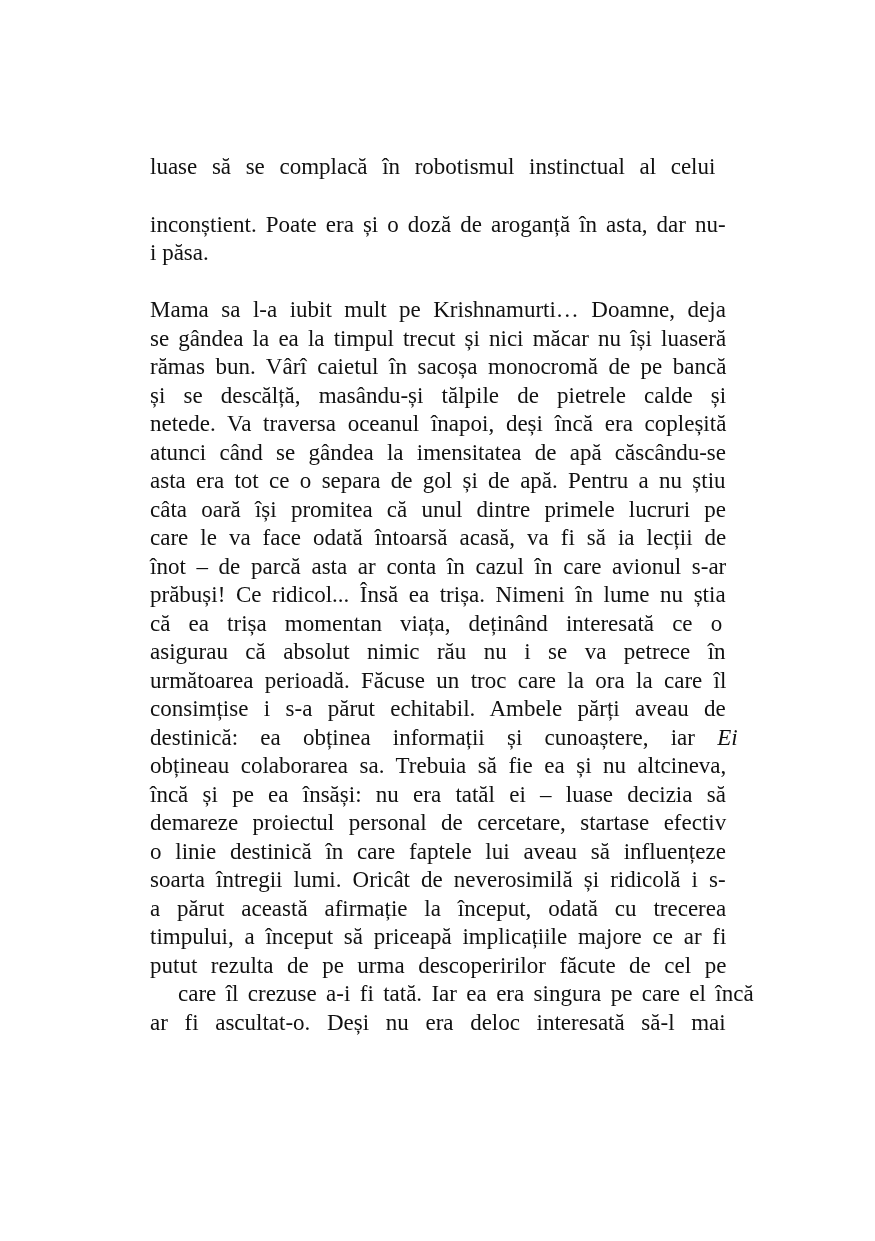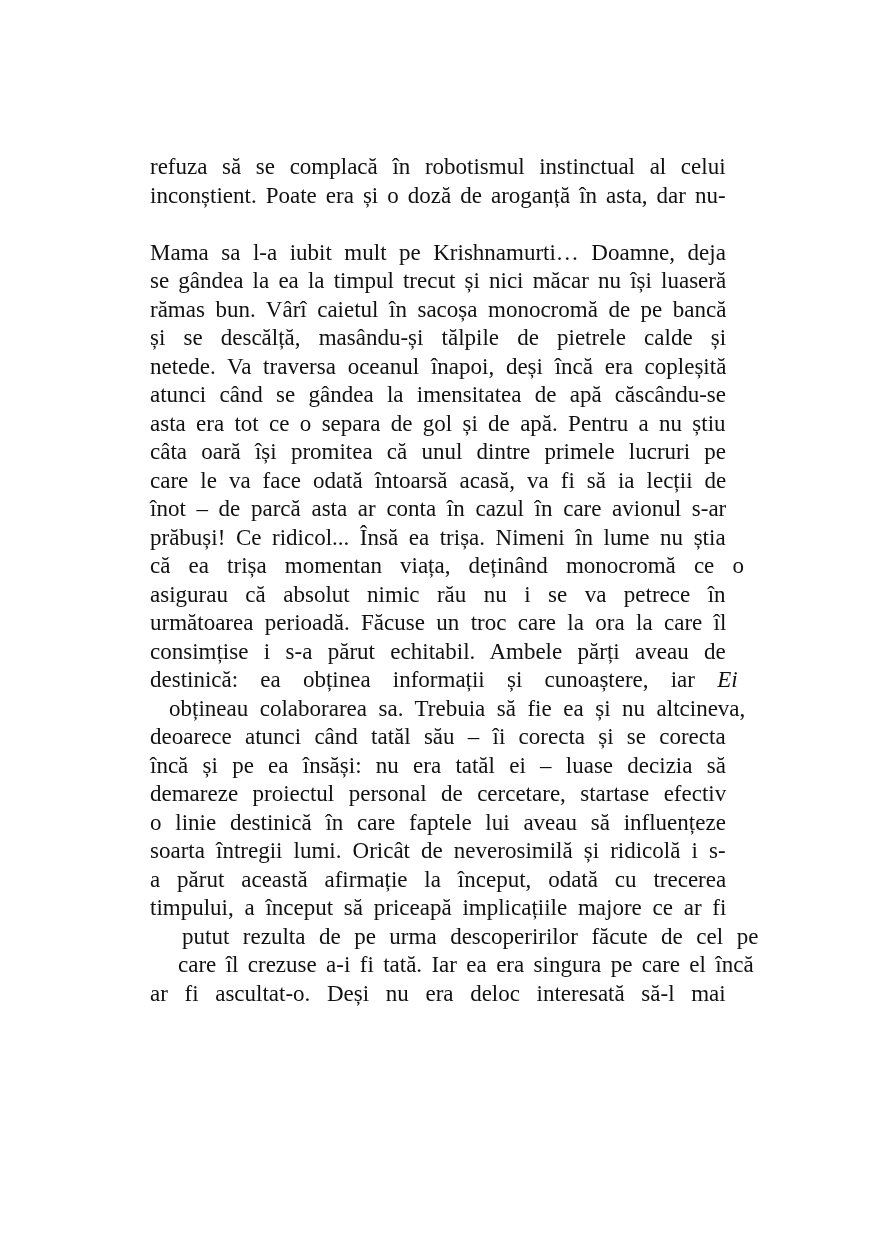--- a/index.html
+++ b/index.html
@@ -24,45 +24,45 @@
     text-align-last: justify;
   }
   .line.last { text-align-last: left; }
   .line em { font-style: italic; }
 </style>
 </head>
 <body>
 
 <div class="page">
   <p class="para">
-    <span class="line" style="display: block; text-align-last: left; word-spacing: 8.875px; text-align: left;">refuza să se complacă în robotismul instinctual al celui</span>
-    <span class="line" style="display: block; text-align-last: left; word-spacing: 3.27273px; text-align: left;">inconștient. Poate era și o doză de aroganță în asta, dar nu-</span>
+    <span class="line" style="display: block; text-align-last: left; word-spacing: 8.875px; text-align: left;">luase să se complacă în robotismul instinctual al celui</span>
+    <span class="line" style="display: block; text-align-last: left; word-spacing: 3.27273px; text-align: left; margin-top: 29px;">inconștient. Poate era și o doză de aroganță în asta, dar nu-</span>
+    <span class="line last">i păsa.</span>
   </p>
   <p class="para">
     <span class="line" style="display: block; text-align-last: left; word-spacing: 6.75px; text-align: left;">Mama sa l-a iubit mult pe Krishnamurti… Doamne, deja</span>
     <span class="line" style="display: block; text-align-last: left; word-spacing: 3.41667px; text-align: left;">se gândea la ea la timpul trecut și nici măcar nu își luaseră</span>
     <span class="line" style="display: block; text-align-last: left; word-spacing: 4.77778px; text-align: center;">rămas bun. Vârî caietul în sacoșa monocromă de pe bancă</span>
     <span class="line" style="display: block; text-align-last: left; word-spacing: 12.375px; text-align: left;">și se descălță, masându-și tălpile de pietrele calde și</span>
     <span class="line" style="display: block; text-align-last: left; word-spacing: 6px; text-align: left;">netede. Va traversa oceanul înapoi, deși încă era copleșită</span>
     <span class="line" style="display: block; text-align-last: left; word-spacing: 7.5px; text-align: left;">atunci când se gândea la imensitatea de apă căscându-se</span>
     <span class="line" style="display: block; text-align-last: left; word-spacing: 4.57143px; text-align: left;">asta era tot ce o separa de gol și de apă. Pentru a nu știu</span>
     <span class="line" style="display: block; text-align-last: left; word-spacing: 8.44444px; text-align: center; font-family: Liberation Serif, serif;">câta oară își promitea că unul dintre primele lucruri pe</span>
     <span class="line" style="display: block; text-align-last: left; word-spacing: 6.25px; text-align: left;">care le va face odată întoarsă acasă, va fi să ia lecții de</span>
     <span class="line" style="display: block; text-align-last: left; word-spacing: 4.91667px; text-align: left;">înot – de parcă asta ar conta în cazul în care avionul s-ar</span>
     <span class="line" style="display: block; text-align-last: left; word-spacing: 4.8px; text-align: left;">prăbuși! Ce ridicol... Însă ea trișa. Nimeni în lume nu știa</span>
-    <span class="line" style="display: block; text-align-last: left; word-spacing: 12.375px; text-align: left;">că ea trișa momentan viața, deținând monocromă ce o</span>
+    <span class="line" style="display: block; text-align-last: left; word-spacing: 12.375px; text-align: left;">că ea trișa momentan viața, deținând interesată ce o</span>
     <span class="line" style="display: block; text-align-last: left; word-spacing: 11.7px; text-align: left;">asigurau că absolut nimic rău nu i se va petrece în</span>
     <span class="line" style="display: block; text-align-last: left; word-spacing: 5.6px; text-align: left;">următoarea perioadă. Făcuse un troc care la ora la care îl</span>
     <span class="line" style="display: block; text-align-last: left; word-spacing: 9.625px; text-align: left;">consimțise i s-a părut echitabil. Ambele părți aveau de</span>
     <span class="line" style="display: block; text-align-last: left; word-spacing: 16.4286px; text-align: left;"><span>destinică: ea obținea informații și cunoaștere, iar </span><em>Ei</em></span>
-    <span class="line" style="display: block; text-align-last: left; word-spacing: 5.77778px; text-align: left; margin-left: 19px;">obțineau colaborarea sa. Trebuia să fie ea și nu altcineva,</span>
-    <span class="line" style="display: block; text-align-last: left; word-spacing: 7.5px; text-align: left;">deoarece atunci când tatăl său – îi corecta și se corecta</span>
+    <span class="line" style="display: block; text-align-last: left; word-spacing: 5.77778px; text-align: left;">obțineau colaborarea sa. Trebuia să fie ea și nu altcineva,</span>
     <span class="line" style="display: block; text-align-last: left; word-spacing: 8.5px; text-align: left;">încă și pe ea însăși: nu era tatăl ei – luase decizia să</span>
     <span class="line" style="display: block; text-align-last: left; word-spacing: 8.66667px; text-align: left;">demareze proiectul personal de cercetare, startase efectiv</span>
     <span class="line" style="display: block; text-align-last: left; word-spacing: 8px; text-align: left;">o linie destinică în care faptele lui aveau să influențeze</span>
     <span class="line" style="display: block; text-align-last: left; word-spacing: 5.33333px; text-align: left;">soarta întregii lumi. Oricât de neverosimilă și ridicolă i s-</span>
     <span class="line" style="display: block; text-align-last: left; word-spacing: 11.125px; text-align: left;">a părut această afirmație la început, odată cu trecerea</span>
     <span class="line" style="display: block; text-align-last: left; word-spacing: 5px; text-align: left;">timpului, a început să priceapă implicațiile majore ce ar fi</span>
-    <span class="line" style="display: block; text-align-last: left; word-spacing: 7.77778px; text-align: right; margin-left: 32px;">putut rezulta de pe urma descoperirilor făcute de cel pe</span>
+    <span class="line" style="display: block; text-align-last: left; word-spacing: 7.77778px; text-align: right;">putut rezulta de pe urma descoperirilor făcute de cel pe</span>
     <span class="line" style="display: block; text-align-last: left; word-spacing: 3.61538px; text-align: left; margin-left: 28px;">care îl crezuse a-i fi tată. Iar ea era singura pe care el încă</span>
     <span class="line" style="display: block; text-align-last: left; word-spacing: 10.8889px; text-align: left;">ar fi ascultat-o. Deși nu era deloc interesată să-l mai</span>
   </p>
 </div>
 
 </body></html>

